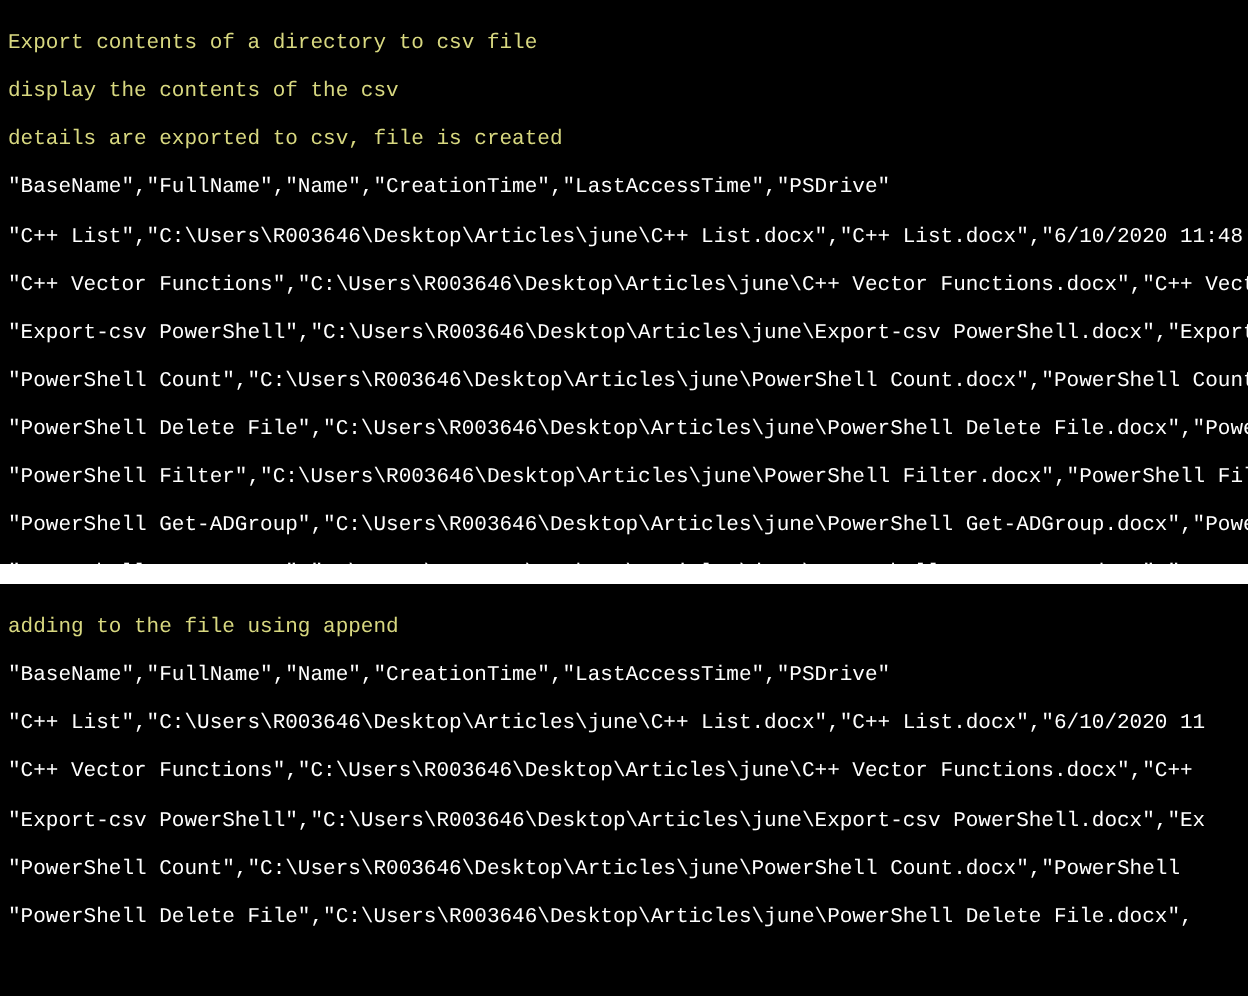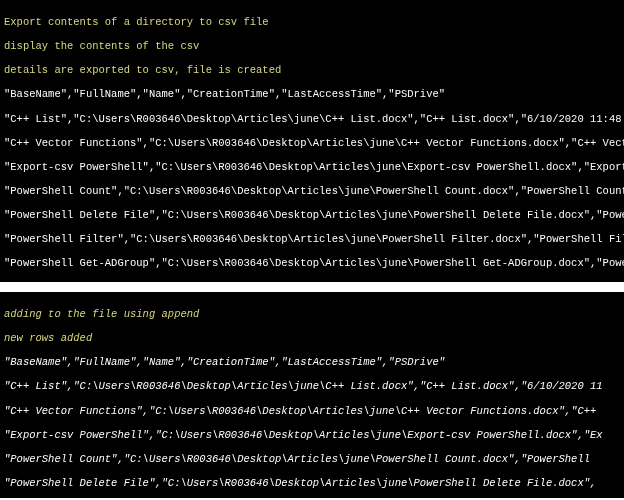--- a/index.html
+++ b/index.html
@@ -19,21 +19,20 @@
     overflow: hidden;
     line-height: 1.15;
     width: 100%;
   }
   .terminal-top {
     height: 282px;
     margin-bottom: 10px;
   }
   .terminal-bottom {
     height: 206px;
-    font-style: italic;
   }
   .line { display: block; }
   .status { color: #d8d880; }
 </style>
 </head>
 <body>
 
 <div class="terminal terminal-top">
 <span class="line status">Export contents of a directory to csv file</span>
 <span class="line status">display the contents of the csv</span>
@@ -56,21 +55,20 @@
 
 
 
 
 
 
 </div>
 
 <div class="terminal terminal-bottom">
 <span class="line status">adding to the file using append</span>
-<span class="line status">new rows added</span>
 <span class="line">"BaseName","FullName","Name","CreationTime","LastAccessTime","PSDrive"</span>
 <span class="line">"C++ List","C:\Users\R003646\Desktop\Articles\june\C++ List.docx","C++ List.docx","6/10/2020 11</span>
 <span class="line">"C++ Vector Functions","C:\Users\R003646\Desktop\Articles\june\C++ Vector Functions.docx","C++</span>
 <span class="line">"Export-csv PowerShell","C:\Users\R003646\Desktop\Articles\june\Export-csv PowerShell.docx","Ex</span>
 <span class="line">"PowerShell Count","C:\Users\R003646\Desktop\Articles\june\PowerShell Count.docx","PowerShell</span>
 <span class="line">"PowerShell Delete File","C:\Users\R003646\Desktop\Articles\june\PowerShell Delete File.docx",</span>
 
 
 
 

